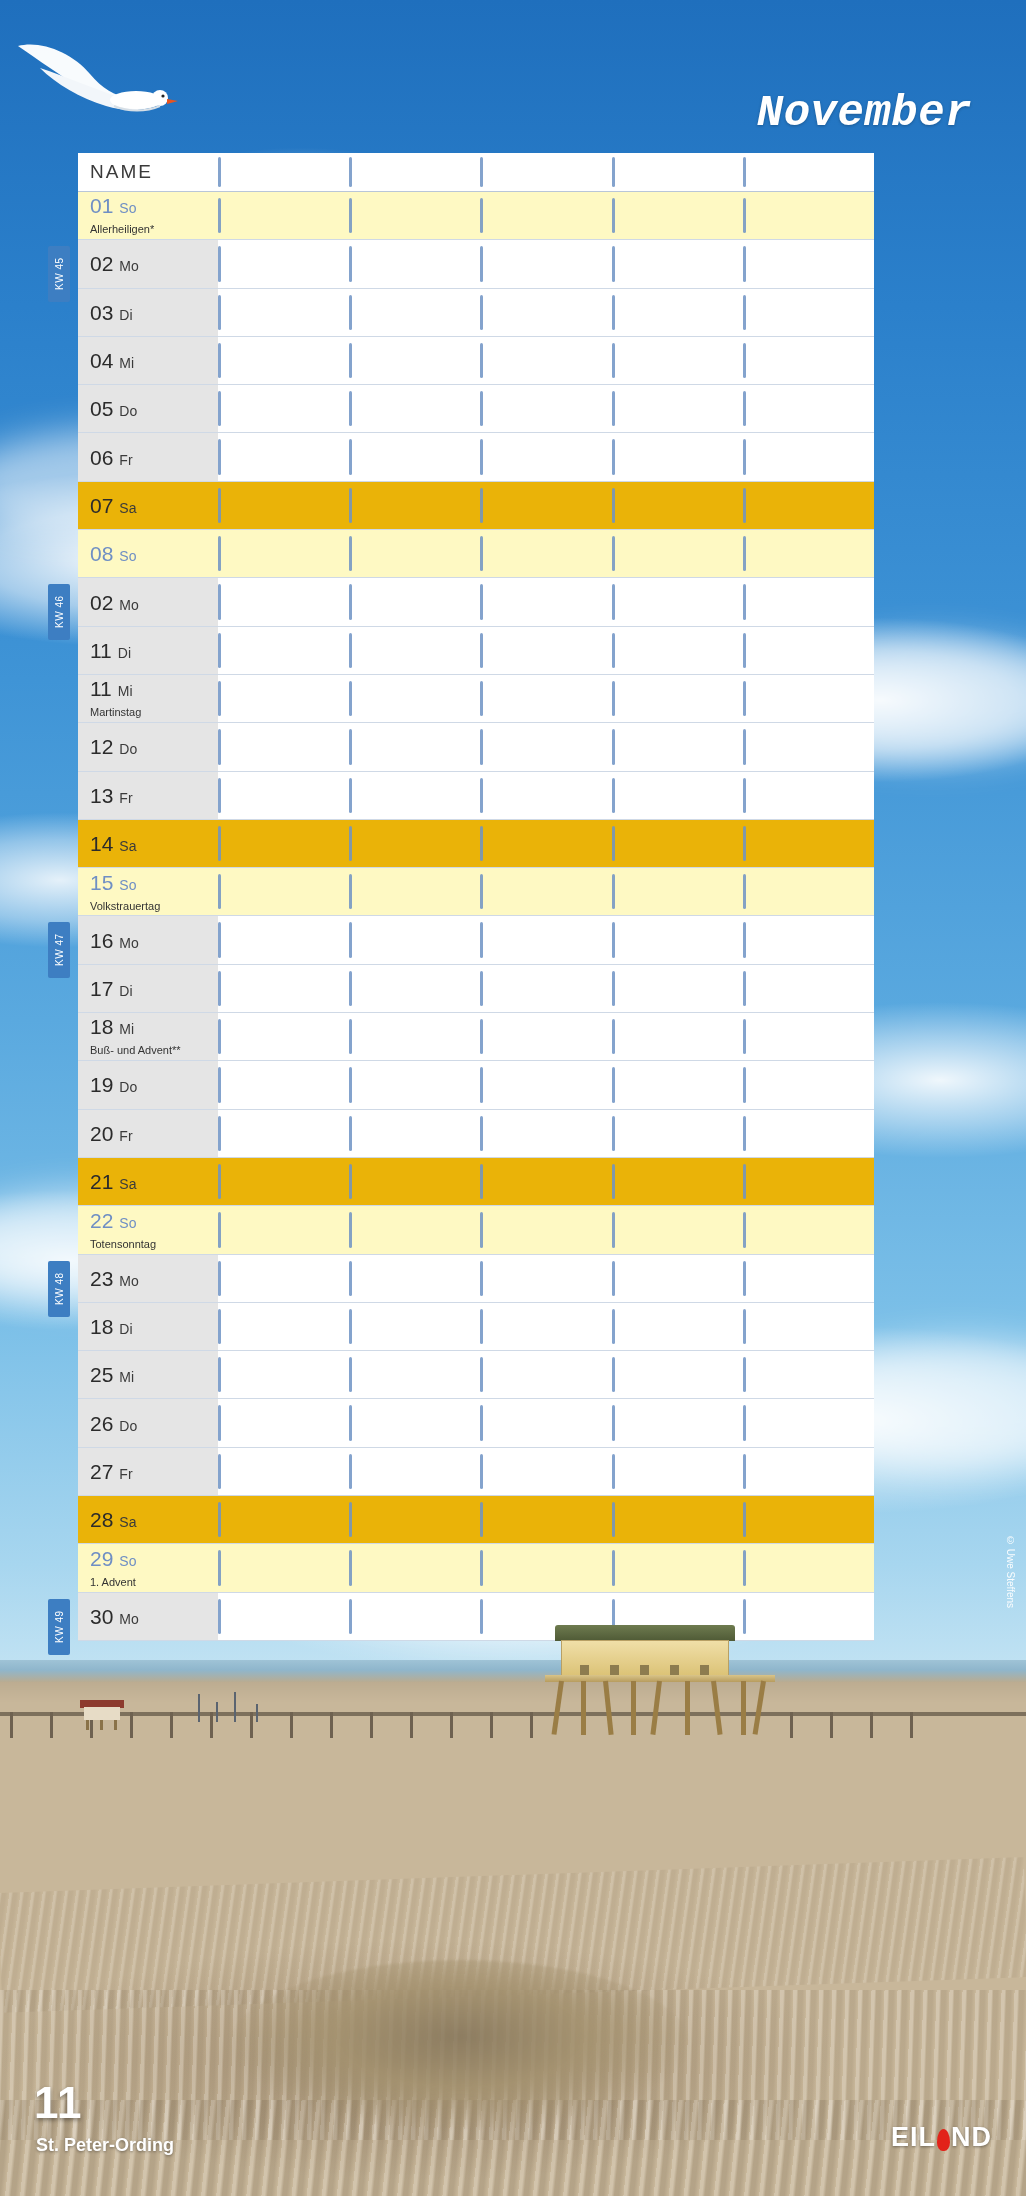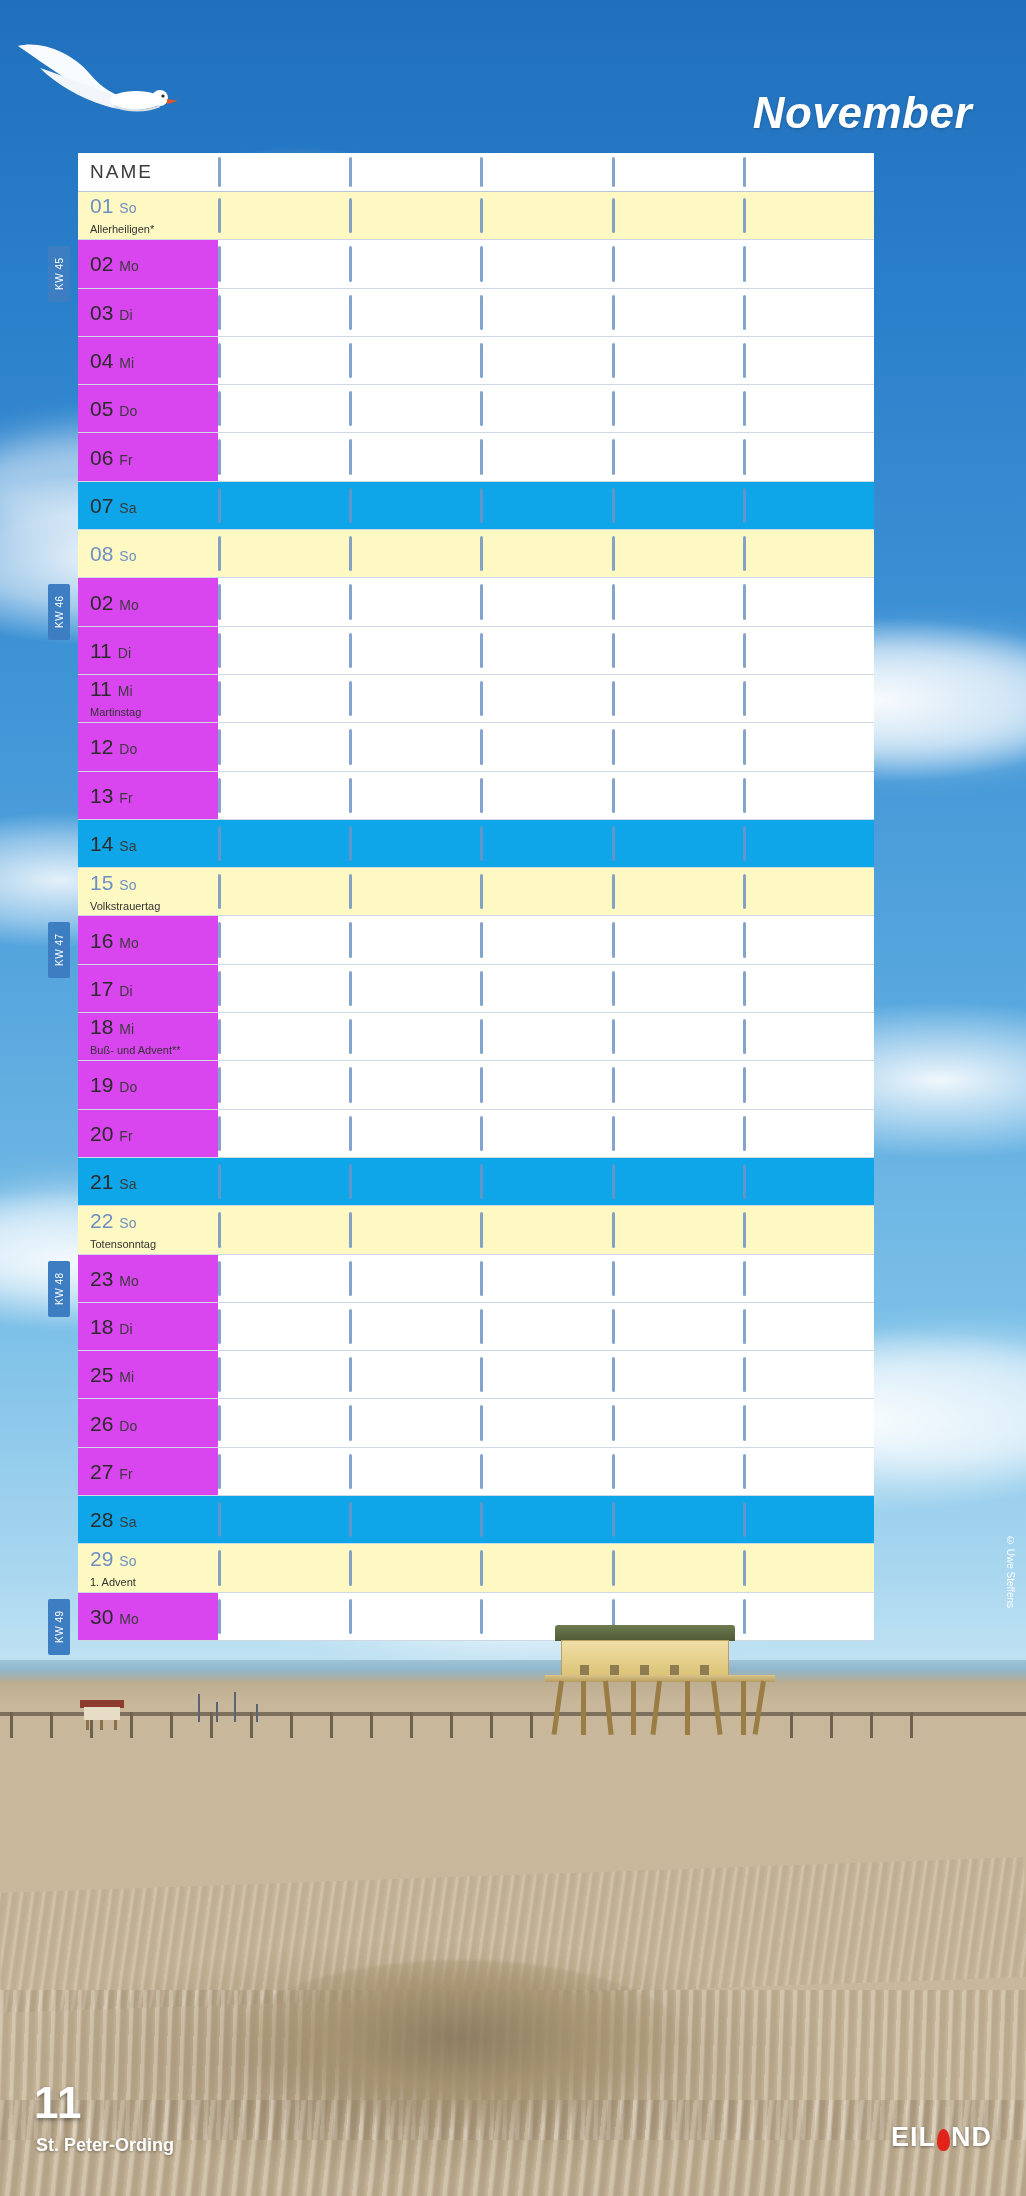--- a/index.html
+++ b/index.html
@@ -114,41 +114,41 @@
   .sm-leg { position:absolute; top:20px; width:3px; height:10px; background:#8a7248; }
   .masts { position:absolute; left:190px; top:1688px; width:90px; height:34px; }
   .mast { position:absolute; bottom:0; width:2px; background:#5b6470; }
 
   
   #seagull { position:absolute; left:10px; top:38px; width:170px; height:100px; }
 
   
   #month-title {
     position:absolute; right:54px; top:88px;
-    font-family:Liberation Sans, sans-serif;
+    font-family:Liberation Mono, monospace;
     font-style:italic; font-weight:700;
     font-size:44px; color:#ffffff;
     letter-spacing:0.5px;
     text-shadow:0 1px 3px rgba(0,0,0,0.25);
   }
 
   
   #calendar {
     position:absolute; left:78px; top:153px; width:796px;
   }
   .cal-row {
     display:flex;
     position:relative;
     height:48.3px;
     align-items:stretch;
   }
   .cal-row.header { height:39px; }
   .daycell {
     width:140px; flex:0 0 140px;
-    background:#d946ef;
+    background:#e5e5e5;
     position:relative;
     display:flex; flex-direction:column; justify-content:center;
     padding-left:12px;
     border-bottom:1px solid #cfd9e6;
   }
   .cal-row.header .daycell {
     background:#ffffff;
     justify-content:center;
     border-bottom:1px solid #b9c6d8;
   }
@@ -178,21 +178,21 @@
     position:absolute; left:0; top:6px; bottom:6px;
     width:3px;
     background:#6f93c4;
     opacity:.85;
     border-radius:2px;
   }
   .cal-row.header .col { border-bottom:1px solid #b9c6d8; }
   .cal-row.header .col::before { top:4px; bottom:4px; }
 
   
-  .cal-row.sat .daycell, .cal-row.sat .col { background:#0ea5e9; }
+  .cal-row.sat .daycell, .cal-row.sat .col { background:#eab308; }
   .cal-row.sun .daycell, .cal-row.sun .col { background:#fef9c3; }
   .cal-row.sun .dnum { color:#6f8fc4; }
   .cal-row.sun .dwd  { color:#6f8fc4; }
 
   
   .kw {
     position:absolute;
     left:-30px;
     width:22px;
     background:#3d7ec2;

